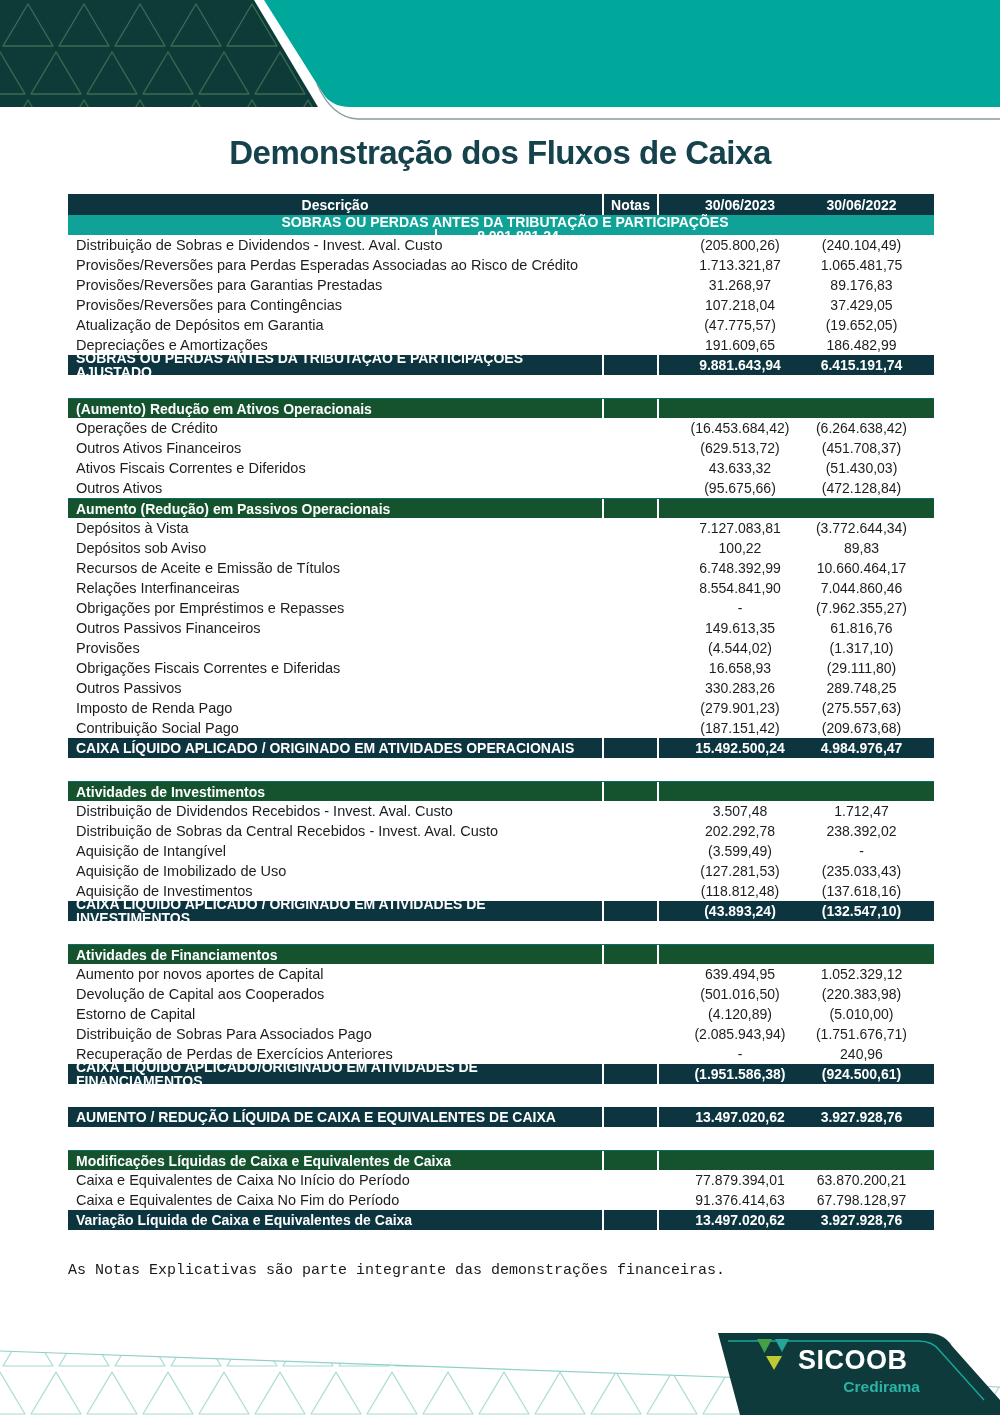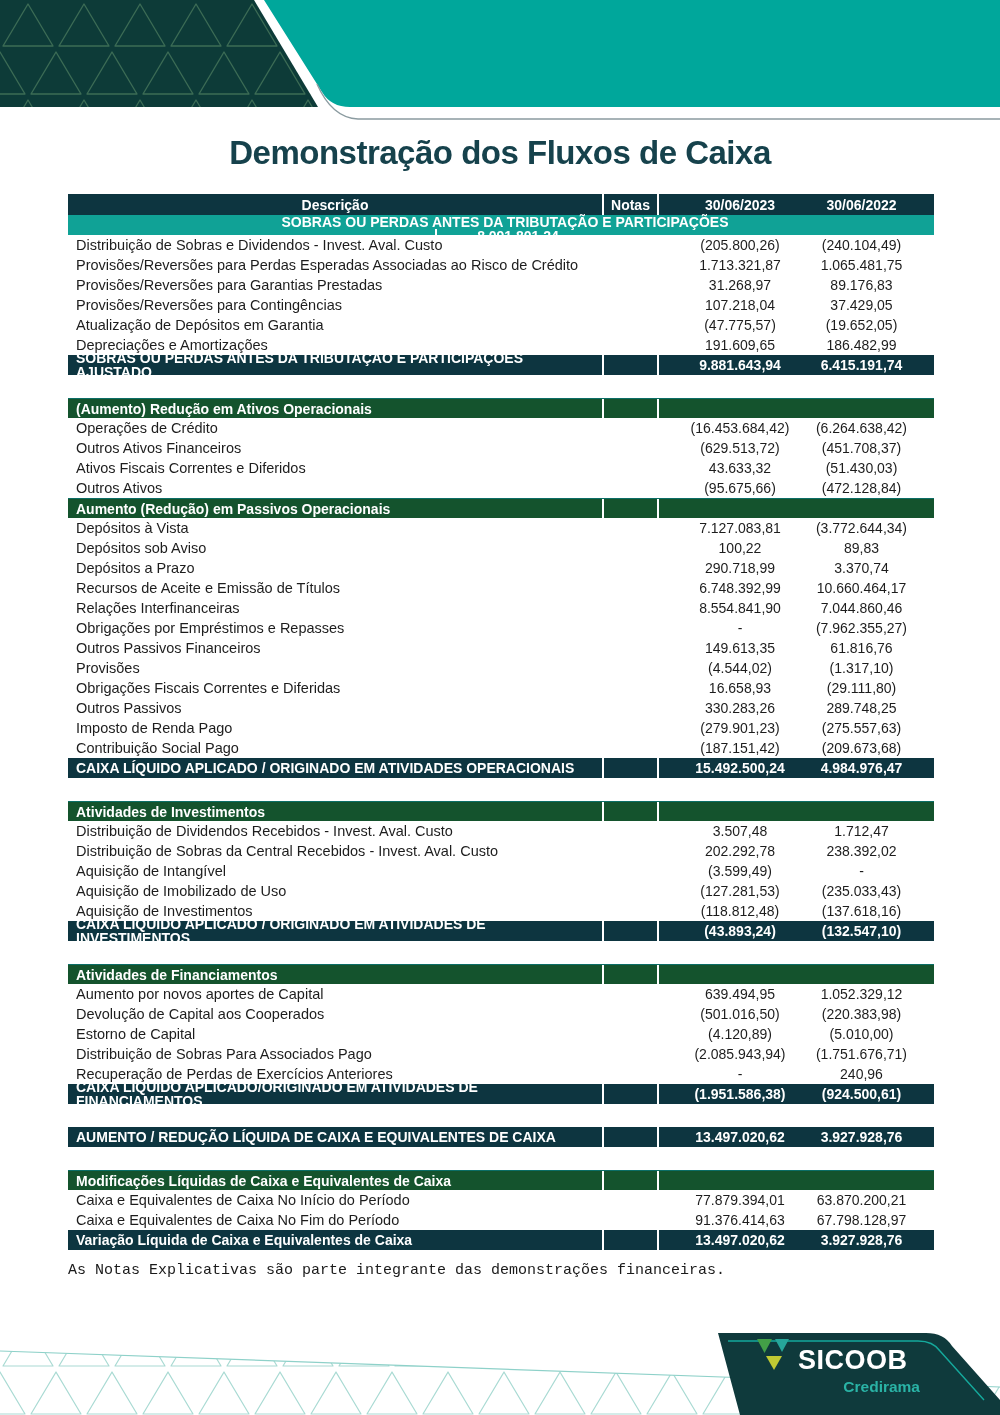--- a/index.html
+++ b/index.html
@@ -180,26 +180,20 @@
     <div class="td v1">7.127.083,81</div>
     <div class="td v2">(3.772.644,34)</div>
   </div>
       <div class="tr item">
     <div class="td label">Depósitos sob Aviso</div>
     <div class="td notas"></div>
     <div class="td v1">100,22</div>
     <div class="td v2">89,83</div>
   </div>
       <div class="tr item">
-    <div class="td label">Depósitos a Prazo</div>
-    <div class="td notas"></div>
-    <div class="td v1">290.718,99</div>
-    <div class="td v2">3.370,74</div>
-  </div>
-      <div class="tr item">
     <div class="td label">Recursos de Aceite e Emissão de Títulos</div>
     <div class="td notas"></div>
     <div class="td v1">6.748.392,99</div>
     <div class="td v2">10.660.464,17</div>
   </div>
       <div class="tr item">
     <div class="td label">Relações Interfinanceiras</div>
     <div class="td notas"></div>
     <div class="td v1">8.554.841,90</div>
     <div class="td v2">7.044.860,46</div>

